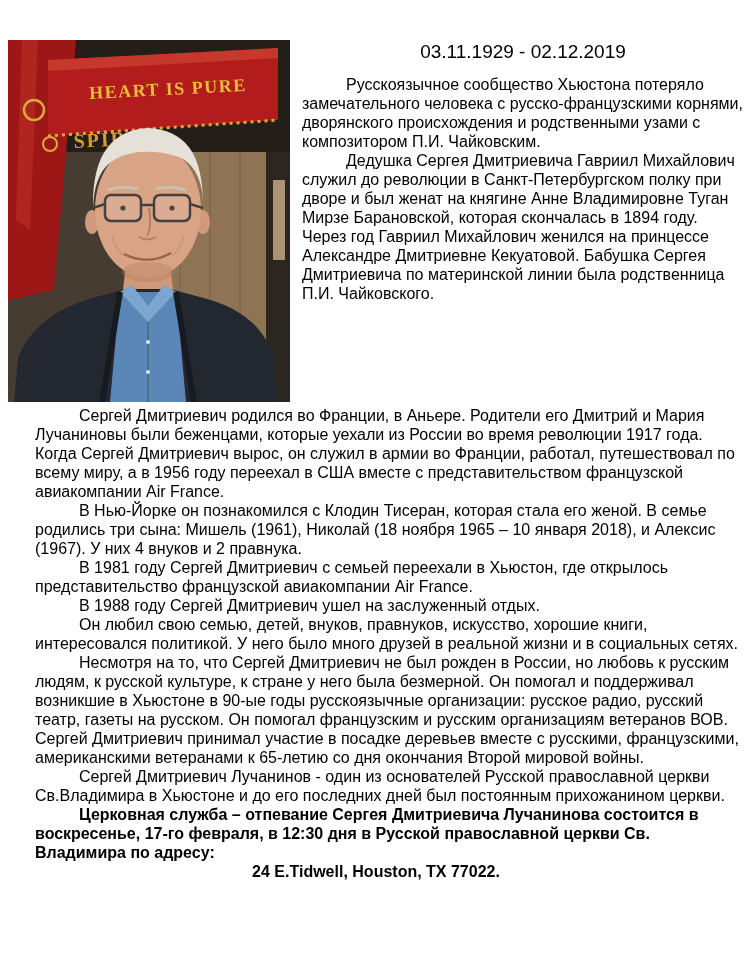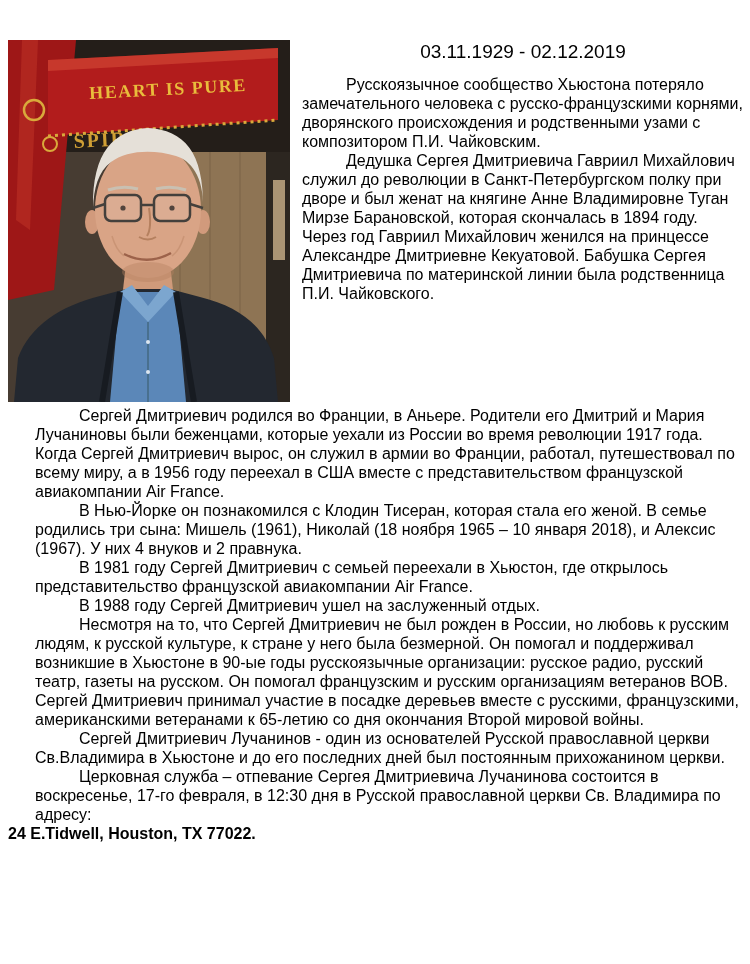--- a/index.html
+++ b/index.html
@@ -9,22 +9,22 @@
     padding: 40px 6px 0 8px;
     font-family: "Liberation Sans", sans-serif;
     font-size: 16px; line-height: 19px; color: #000;
   }
   .photo-wrap { float: left; width: 282px; height: 362px; margin: 0 12px 4px 0; }
   .photo-wrap svg { display: block; width: 100%; height: 100%; }
   h1.title { margin: 2px 0 2px; font-size: 23px; line-height: 28px; font-weight: 400; text-align: center; }
   .dates { text-align: center; font-size: 19px; line-height: 23px; margin: 0 0 12px 0; }
   p.para { margin: 0; text-indent: 44px; padding-left: 27px; }
   p.clearpara { clear: left; }
-  .bold { font-weight: 400; }
-  p.address { margin: 0; font-weight: 700; text-align: left; }
+  .bold { font-weight: 700; }
+  p.address { margin: 0; font-weight: 700; text-align: center; }
 </style>
 </head>
 <body>
 
 <div class="page">
 
   <div class="photo-wrap">
     <svg viewBox="0 0 282 362" xmlns="http://www.w3.org/2000/svg">
 
       <rect width="282" height="362" fill="#473c32"></rect>
@@ -77,18 +77,19 @@
   </div>
 
   <div class="dates">03.11.1929  - 02.12.2019</div>
 
   <p class="para">Русскоязычное сообщество Хьюстона потеряло замечательного человека с русско-французскими корнями, дворянского происхождения и родственными узами с композитором П.И. Чайковским.</p>
   <p class="para">Дедушка Сергея Дмитриевича Гавриил Михайлович служил до революции в Санкт-Петербургском полку при дворе и был женат на княгине Анне Владимировне Туган Мирзе Барановской, которая скончалась в 1894 году. Через год Гавриил Михайлович женился на принцессе Александре Дмитриевне Кекуатовой. Бабушка Сергея Дмитриевича по материнской линии была родственница П.И. Чайковского.</p>
   <p class="para clearpara">Сергей Дмитриевич родился во Франции, в Аньере. Родители его Дмитрий и Мария Лучаниновы были беженцами, которые уехали из России во время революции 1917 года. Когда Сергей Дмитриевич вырос, он служил в армии во Франции, работал, путешествовал по всему миру, а в 1956 году переехал в США вместе с представительством французской авиакомпании Air France.</p>
   <p class="para">В Нью-Йорке он познакомился с Клодин Тисеран, которая стала его женой. В семье родились три сына: Мишель (1961), Николай (18 ноября 1965 – 10 января 2018), и Алексис (1967).  У них 4 внуков и 2 правнука.</p>
   <p class="para">В 1981 году Сергей Дмитриевич с семьей переехали в Хьюстон, где открылось представительство французской авиакомпании Air France.</p>
   <p class="para">В 1988 году Сергей Дмитриевич ушел на заслуженный отдых.</p>
+  <p class="para">Он любил свою семью, детей, внуков, правнуков, искусство, хорошие книги, интересовался политикой. У него было много друзей в реальной жизни и в социальных сетях.</p>
   <p class="para">Несмотря на то, что Сергей Дмитриевич не был рожден в России, но любовь к русским людям, к русской культуре, к стране у него была безмерной. Он помогал и поддерживал возникшие в Хьюстоне в 90-ые годы русскоязычные организации: русское радио, русский театр, газеты на русском. Он помогал французским и русским организациям ветеранов ВОВ. Сергей Дмитриевич принимал участие в посадке деревьев вместе с русскими, французскими, американскими ветеранами к 65-летию со дня окончания Второй мировой войны.</p>
   <p class="para">Сергей Дмитриевич Лучанинов -  один из основателей Русской православной церкви Св.Владимира в Хьюстоне и до его последних дней был постоянным прихожанином церкви.</p>
   <p class="para bold">Церковная служба – отпевание  Сергея Дмитриевича Лучанинова состоится в воскресенье, 17-го февраля, в 12:30 дня  в Русской православной церкви Св. Владимира по адресу:</p>
   <p class="address">24 E.Tidwell, Houston, TX 77022.</p>
 
 </div>
 
 </body></html>

